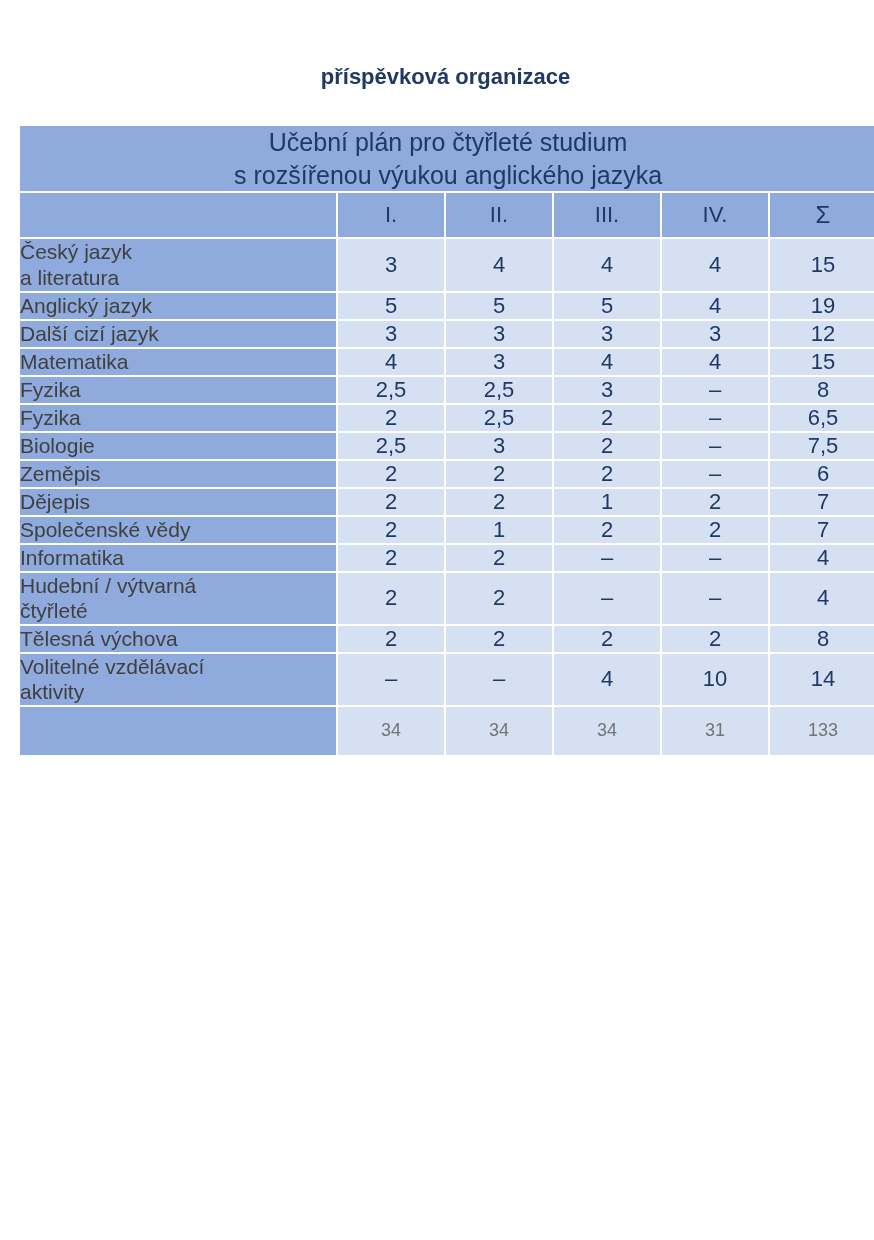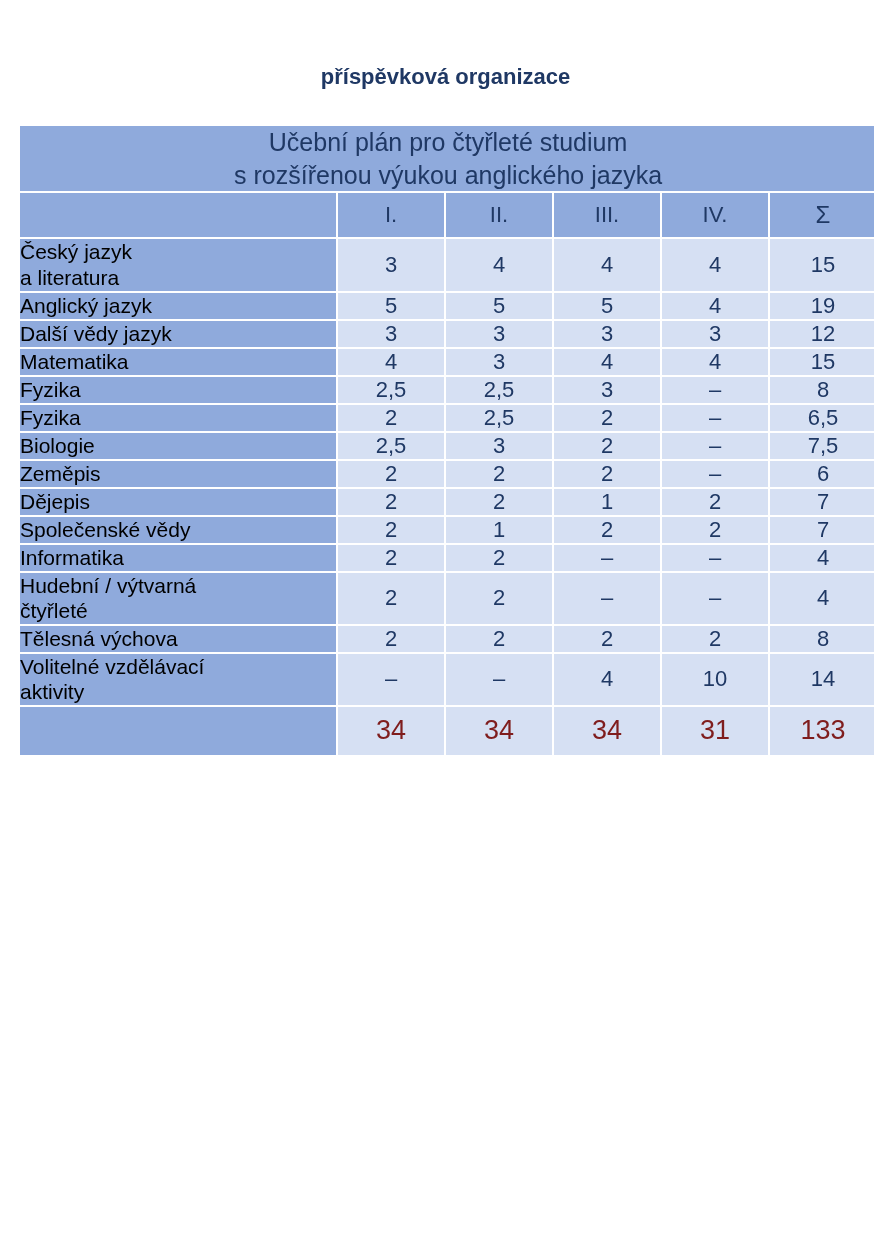--- a/index.html
+++ b/index.html
@@ -76,21 +76,21 @@
   .hdr-sum {
     background: #8faadc;
     color: #1f3864;
     font-size: 24px;
     font-weight: bold;
     text-align: center;
     vertical-align: middle;
   }
   .subj {
     background: #8faadc;
-    color: #000000;
+    color: #404040;
     font-size: 21px;
     text-align: left;
     padding: 7px 0 7px 12px;
     line-height: 1.22;
     vertical-align: middle;
   }
   .val {
     background: #d6e0f3;
     color: #1f3864;
     font-size: 22px;
@@ -103,22 +103,22 @@
     font-size: 22px;
     font-weight: bold;
     text-align: center;
     vertical-align: middle;
   }
   .total-label {
     background: #8faadc;
   }
   .total-val {
     background: #d6e0f3;
-    color: #7f1d1d;
-    font-size: 27px;
+    color: #737373;
+    font-size: 18px;
     font-weight: bold;
     text-align: center;
     vertical-align: middle;
     height: 48px;
   }
   .nowrap-line {
     display: block;
   }
 </style>
 </head>
@@ -174,21 +174,21 @@
           </td>
           <td class="val">5</td>
           <td class="val">5</td>
           <td class="val">5</td>
           <td class="val">4</td>
           <td class="sum">19</td>
         </tr>
 
         <tr>
           <td class="subj">
-            <span class="nowrap-line">Další vědy jazyk</span>
+            <span class="nowrap-line">Další cizí jazyk</span>
           </td>
           <td class="val">3</td>
           <td class="val">3</td>
           <td class="val">3</td>
           <td class="val">3</td>
           <td class="sum">12</td>
         </tr>
 
         <tr>
           <td class="subj">

